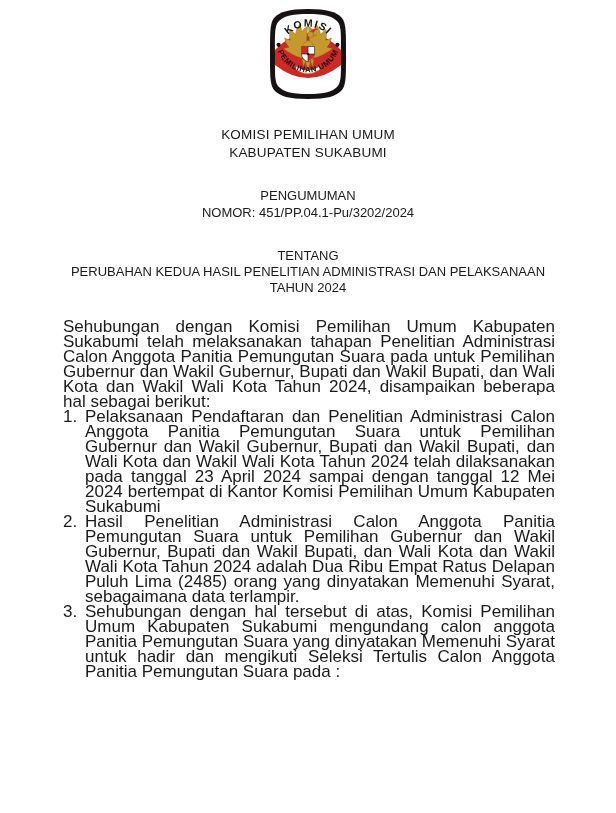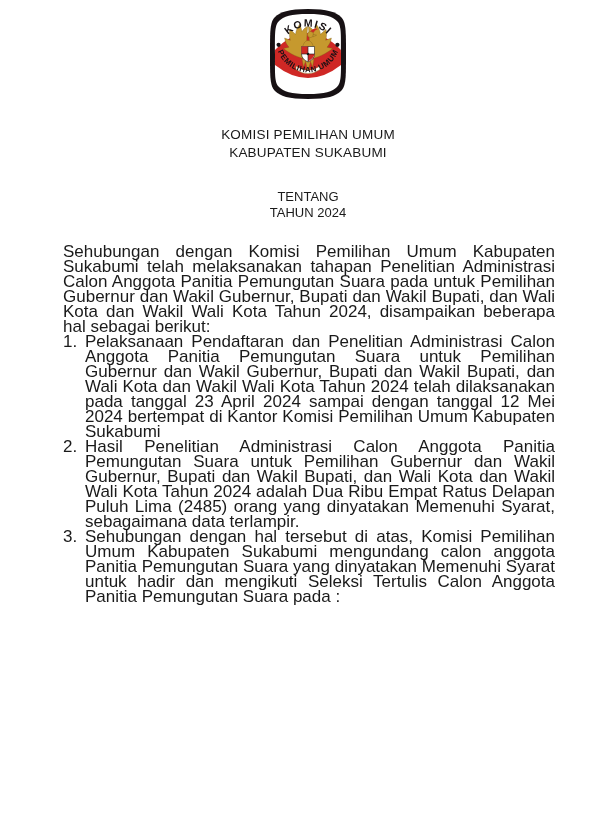--- a/index.html
+++ b/index.html
@@ -102,24 +102,27 @@
       <circle cx="68.4" cy="36.8" r="2.1" fill="#171114"></circle>
     </svg>
   </div>
 
   <div class="org">
     <div>KOMISI PEMILIHAN UMUM</div>
     <div>KABUPATEN SUKABUMI</div>
   </div>
 
   <div class="announce">
+    <div>PENGUMUMAN</div>
+    <div>NOMOR: 451/PP.04.1-Pu/3202/2024</div>
   </div>
 
   <div class="title-block">
     <div>TENTANG</div>
+    <div>PERUBAHAN KEDUA HASIL PENELITIAN ADMINISTRASI DAN PELAKSANAAN</div>
     <div>TAHUN 2024</div>
   </div>
 
   <div class="content">
     <div class="intro">Sehubungan dengan Komisi Pemilihan Umum Kabupaten Sukabumi telah melaksanakan tahapan Penelitian Administrasi Calon Anggota Panitia Pemungutan Suara pada untuk Pemilihan Gubernur dan Wakil Gubernur, Bupati dan Wakil Bupati, dan Wali Kota dan Wakil Wali Kota Tahun 2024, disampaikan beberapa hal sebagai berikut:</div>
 
     <div class="items">
       <div class="item">
         <div class="item-num">1.</div>
         <div class="item-text">Pelaksanaan Pendaftaran dan Penelitian Administrasi Calon Anggota Panitia Pemungutan Suara untuk Pemilihan Gubernur dan Wakil Gubernur, Bupati dan Wakil Bupati, dan Wali Kota dan Wakil Wali Kota Tahun 2024 telah dilaksanakan pada tanggal 23 April 2024 sampai dengan tanggal 12 Mei 2024 bertempat di Kantor Komisi Pemilihan Umum Kabupaten Sukabumi</div>

